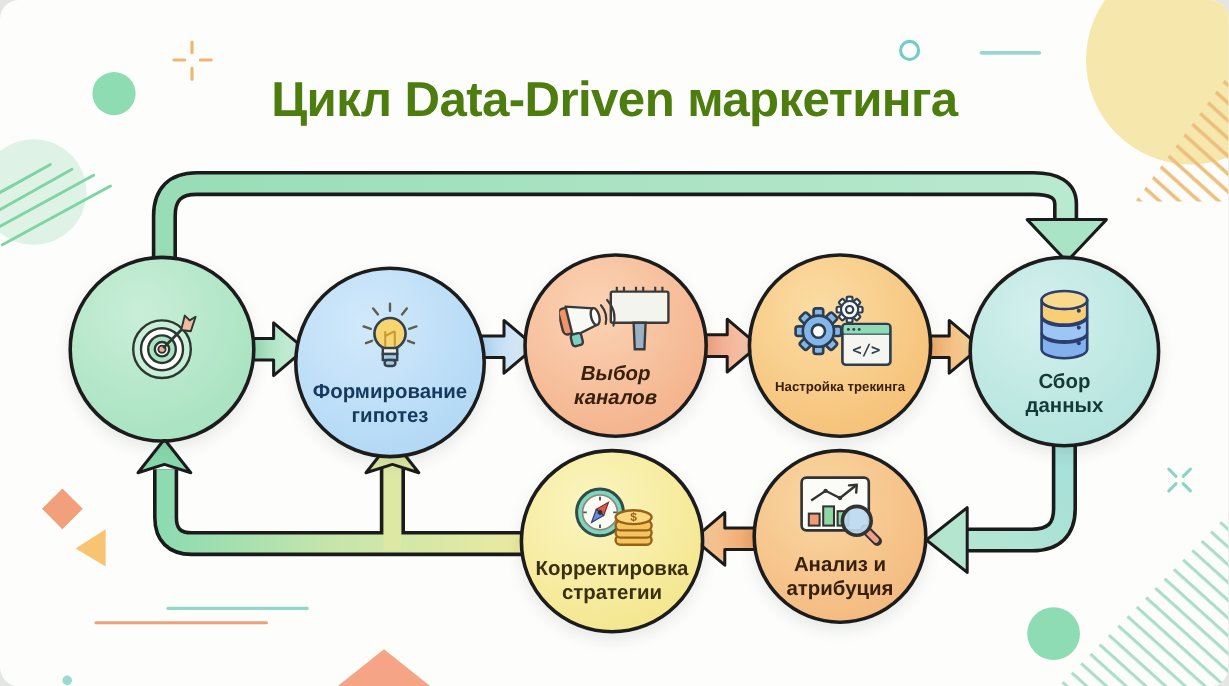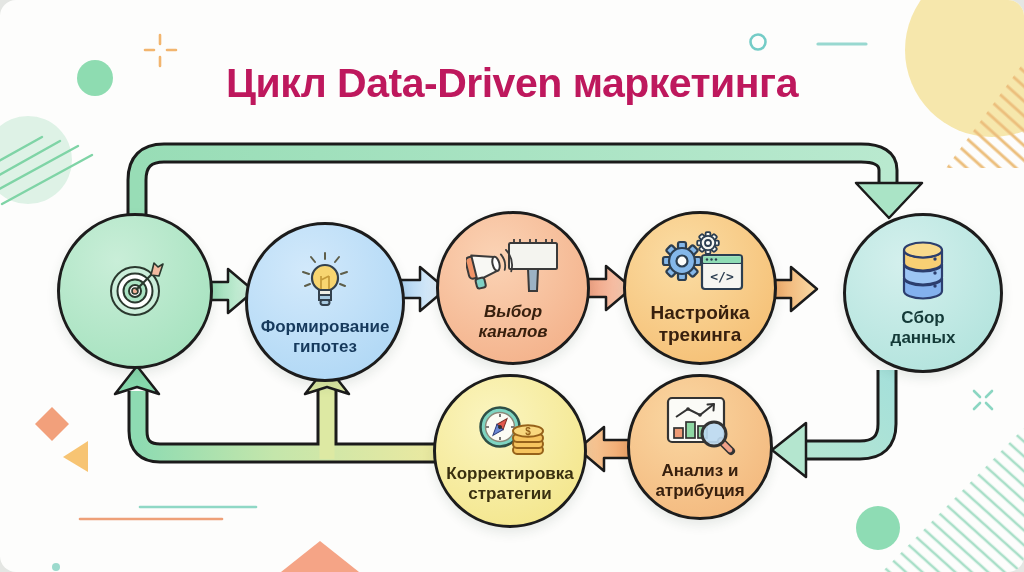--- a/index.html
+++ b/index.html
@@ -1,33 +1,33 @@
 <!DOCTYPE html>
 <html><head>
 <meta charset="utf-8">
 <style>
   html,body{margin:0;padding:0;background:#e4e6e3;font-family:"Liberation Sans",sans-serif;}
   .stage{position:relative;width:1024px;height:572px;overflow:hidden;background:#e4e6e3;}
   .card{position:absolute;inset:0;background:#fdfdfc;border-radius:16px;overflow:hidden;}
   .bg-svg{position:absolute;left:0;top:0;width:1024px;height:572px;}
   .title{position:absolute;top:60px;left:0;width:100%;text-align:center;
-         font-size:41px;font-weight:bold;color:#be185d;letter-spacing:-0.5px;}
+         font-size:41px;font-weight:bold;color:#4d7c0f;letter-spacing:-0.5px;}
   .node{position:absolute;border:3px solid #1c1c1c;border-radius:50%;
         display:flex;flex-direction:column;align-items:center;justify-content:center;
         box-shadow:0 5px 12px rgba(30,60,40,.10);box-sizing:border-box;}
   .node .label{font-weight:bold;text-align:center;line-height:1.15;margin-top:3px;}
   .n1{left:57px;top:213px;width:156px;height:156px;background:radial-gradient(circle at 38% 30%,#c9eed8,#9fe0ba);}
   .n1 .label{color:#1d3a2a;font-size:18px;width:130px;}
   .n2{left:245px;top:222px;width:160px;height:160px;background:radial-gradient(circle at 38% 30%,#d2e9fb,#a9d4f4);}
   .n2 .label{color:#16395c;font-size:17px;width:148px;}
   .n3{left:436px;top:211px;width:154px;height:154px;background:radial-gradient(circle at 38% 30%,#fbd3b5,#f2ab82);font-style:italic;}
   .n3 .label{color:#38200e;font-size:17px;width:92px;}
   .n4{left:623px;top:211px;width:154px;height:154px;background:radial-gradient(circle at 38% 30%,#fbdda4,#f4ba6c);}
-  .n4 .label{color:#38200e;font-size:19px;width:118px;}
-  .n5{left:843px;top:213px;width:160px;height:160px;background:radial-gradient(circle at 38% 30%,#d4f0ed,#ace1da);}
+  .n4 .label{color:#38200e;font-size:11px;width:118px;}
+  .n5{left:807px;top:213px;width:160px;height:160px;background:radial-gradient(circle at 38% 30%,#d4f0ed,#ace1da);}
   .n5 .label{color:#143a38;font-size:17px;width:92px;}
   .n6{left:627px;top:374px;width:146px;height:146px;background:radial-gradient(circle at 38% 30%,#fad7a2,#f2b377);}
   .n6 .label{color:#38200e;font-size:17px;width:116px;}
   .n7{left:433px;top:374px;width:154px;height:154px;background:radial-gradient(circle at 38% 30%,#fbf5c0,#f2e382);}
   .n7 .label{color:#3a3010;font-size:17px;width:146px;}
 </style>
 </head>
 <body>
 
 <div class="stage">

